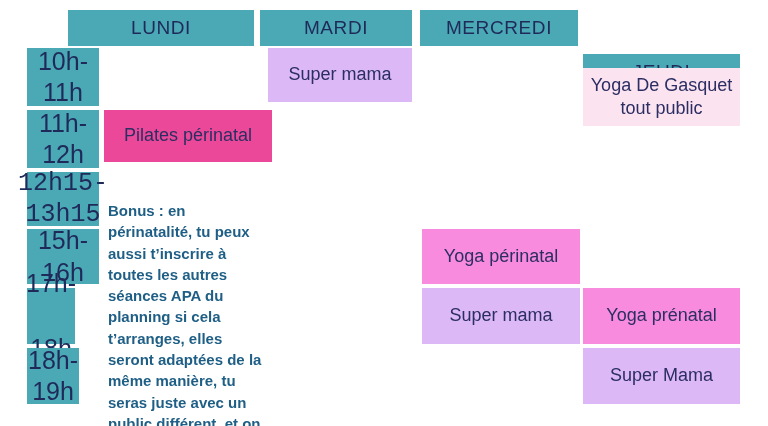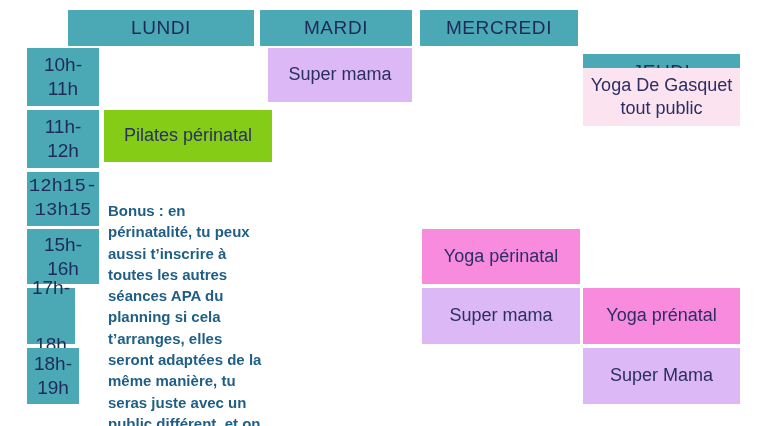--- a/index.html
+++ b/index.html
@@ -38,33 +38,33 @@
     background: #4aa9b4;
     color: #1f2a5a;
     font-size: 19px;
     letter-spacing: 0.6px;
     font-weight: 400;
   }
 
   .time-cell {
     background: #4aa9b4;
     color: #1f2a5a;
-    font-size: 19px;
+    font-size: 25px;
     font-weight: 400;
     flex-direction: column;
     line-height: 1.25;
   }
 
   .act {
     font-size: 18px;
     font-weight: 400;
   }
   .act-2line { line-height: 1.3; }
 
-  .c-pink-soft   { background: #84cc16; }
+  .c-pink-soft   { background: #ec4899; }
   .c-pink-pale   { background: #fce3f0; }
   .c-pink-bright { background: #f98bde; }
   .c-purple      { background: #ddb8f7; }
 
   .bonus {
     position: absolute;
     box-sizing: border-box;
     color: #1f5f86;
     font-size: 15px;
     line-height: 1.42;

